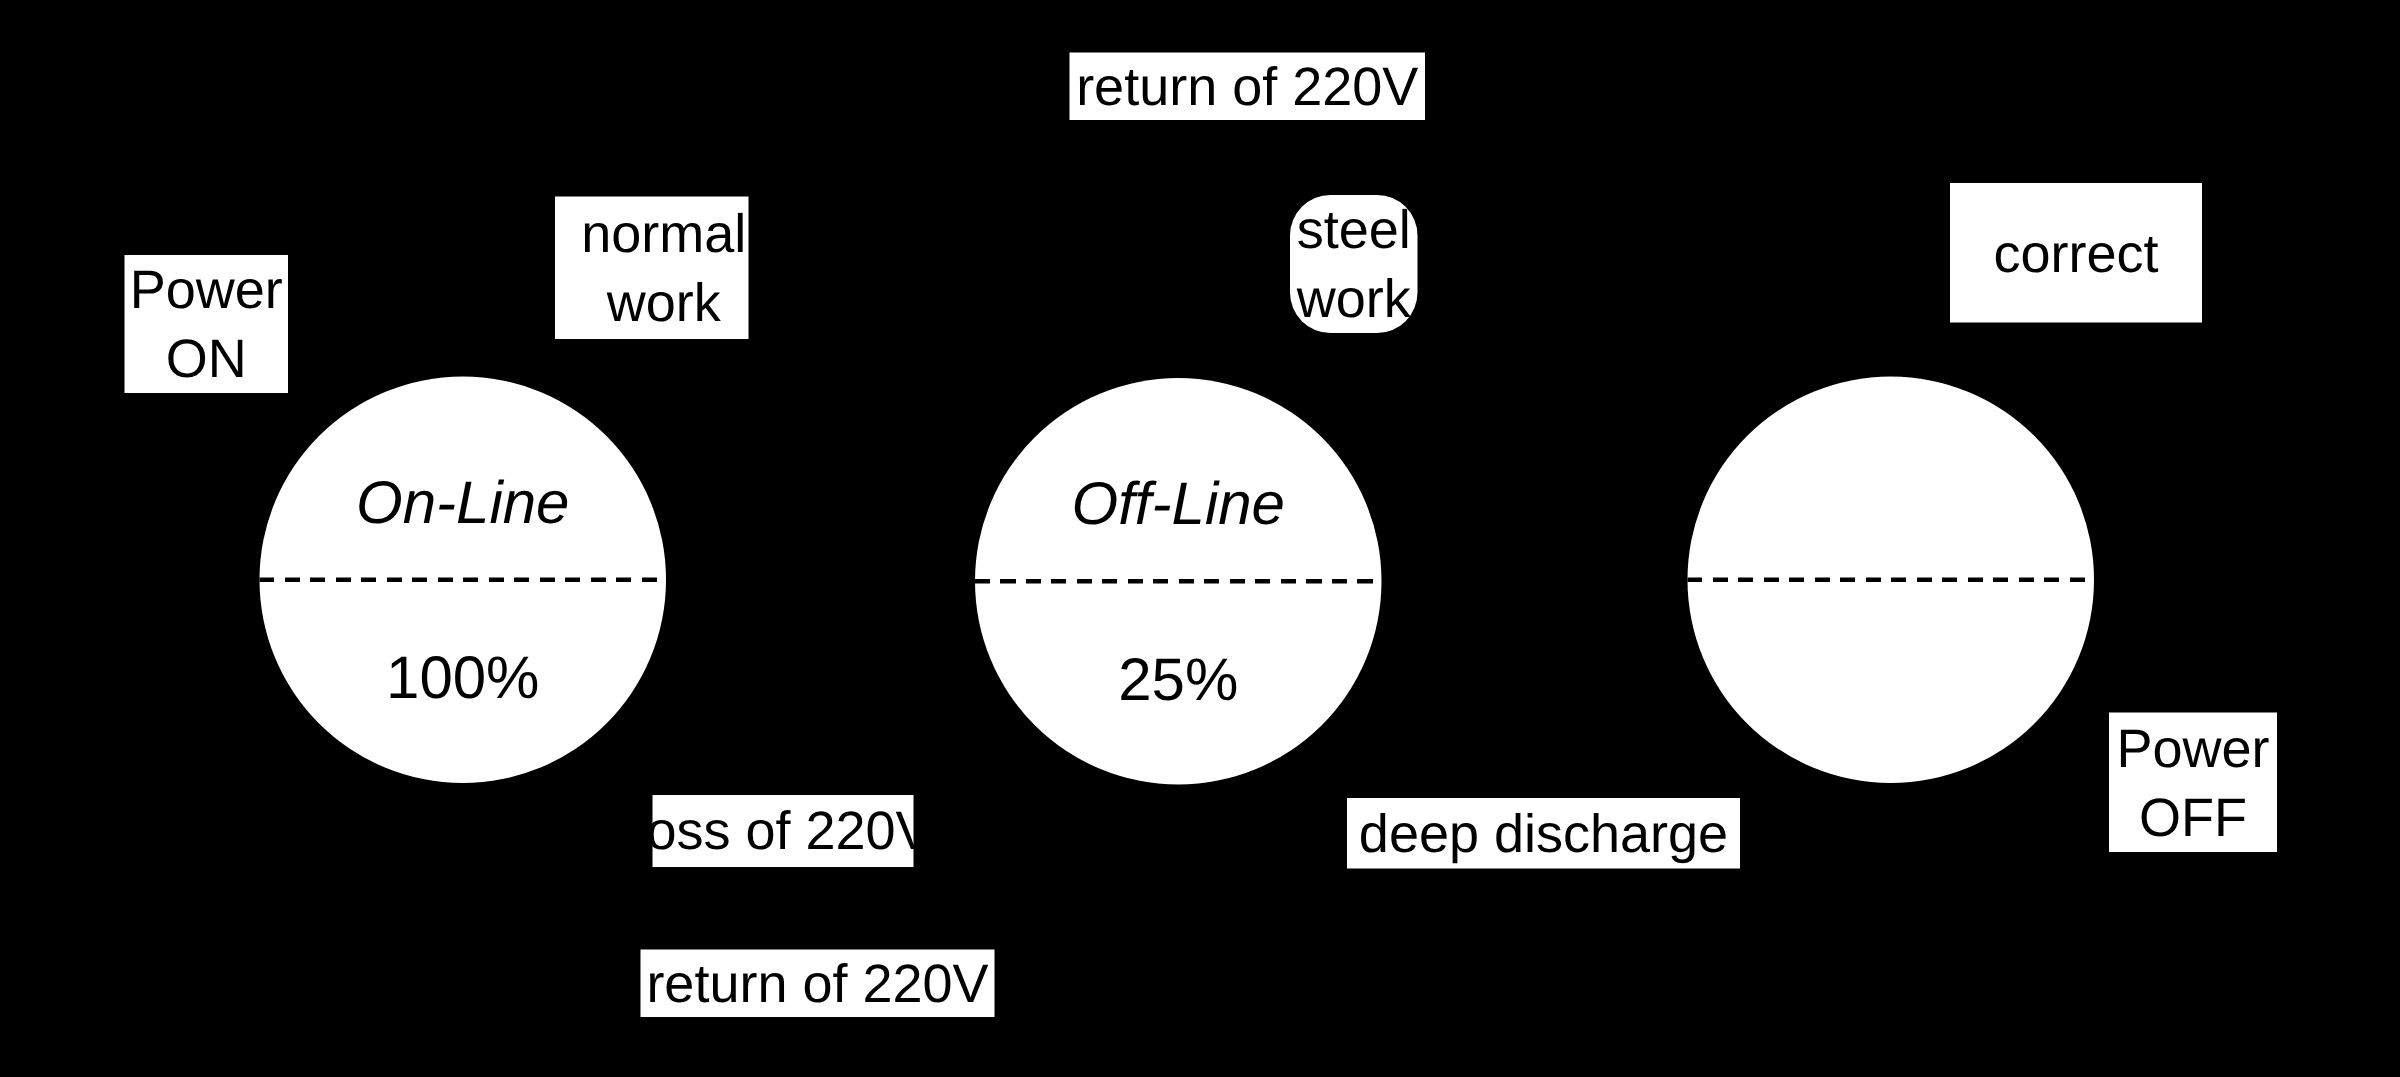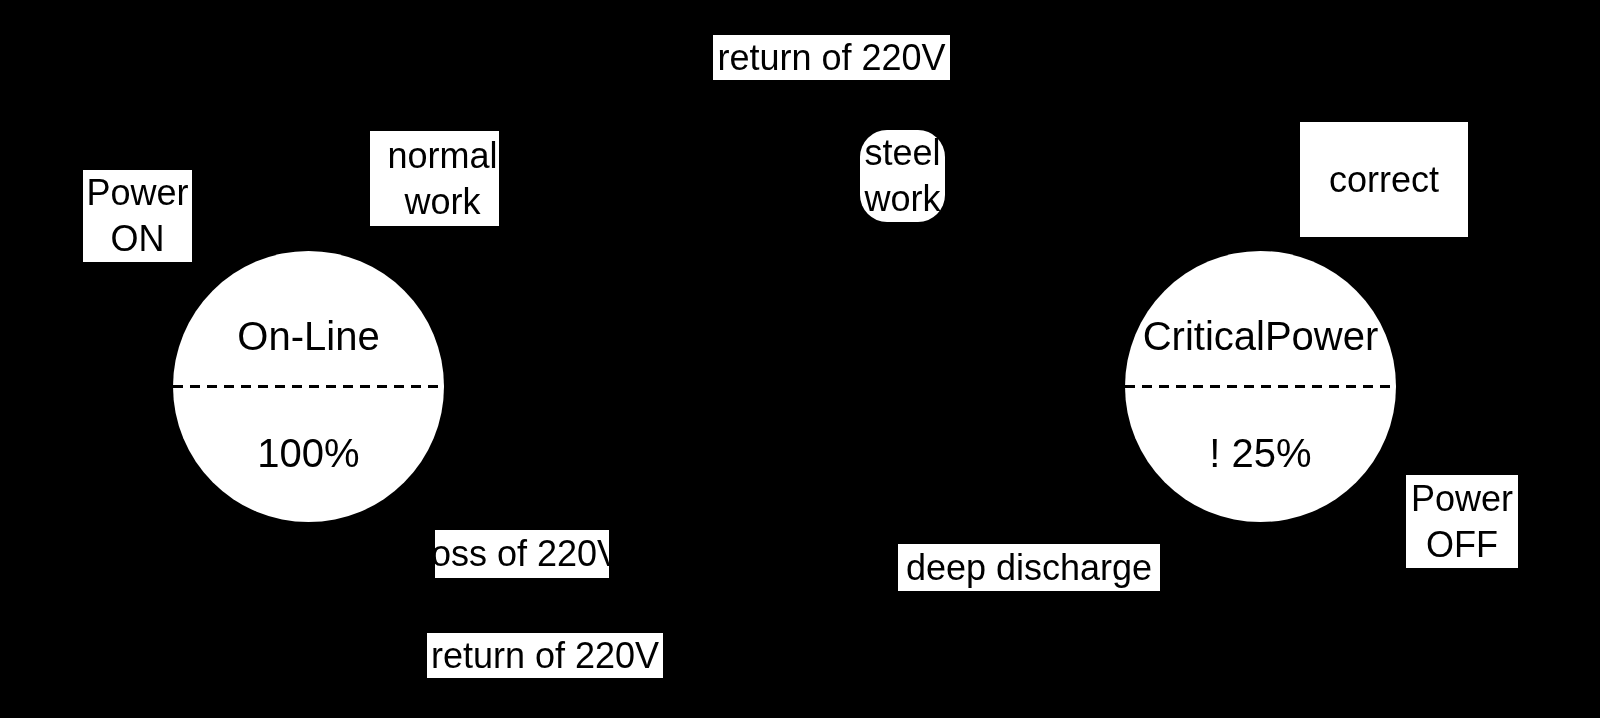--- a/index.html
+++ b/index.html
@@ -20,21 +20,21 @@
   
   .state{
     position:absolute;
     width:271px;height:271px;
     border-radius:50%;
     background:var(--node-fill);
   }
   .state-name{
     position:absolute;left:50%;top:85px;
     transform:translate(-50%,-50%);
-    font-size:40px;white-space:nowrap;
+    font-size:40px;white-space:nowrap;font-style:italic;
   }
   .state-divider{
     position:absolute;left:0;top:134px;
     width:100%;height:3px;
     background:repeating-linear-gradient(to right,
       var(--ink) 0px,var(--ink) 10px,
       transparent 10px,transparent 17px);
   }
   .state-value{
     position:absolute;left:50%;top:185px;
@@ -57,25 +57,28 @@
 <body>
 
 <div class="canvas">
 
   <div class="state" style="left:173px;top:251px;">
     <div class="state-name">On-Line</div>
     <div class="state-divider"></div>
     <div class="state-value">100%</div>
   </div>
 
+  <div class="state" style="left:650px;top:252px;">
+    <div class="state-name">Off-Line</div>
+    <div class="state-divider"></div>
+    <div class="state-value">25%</div>
+  </div>
 
   <div class="state" style="left:1125px;top:251px;">
-    <div class="state-name">CriticalPower</div>
     <div class="state-divider"></div>
-    <div class="state-value">! 25%</div>
   </div>
 
   <div class="edge-label single" style="left:713px;top:35px;width:237px;height:45px;">
     <span>return of 220V</span>
   </div>
 
   <div class="edge-label" style="left:83px;top:170px;width:109px;height:92px;">
     <span>Power</span>
     <span>ON</span>
   </div>
@@ -83,29 +86,29 @@
   <div class="edge-label" style="left:370px;top:131px;width:113px;height:95px;padding-left:16px;">
     <span>normal</span>
     <span>work</span>
   </div>
 
   <div class="edge-label" style="left:860px;top:130px;width:85px;height:92px;border-radius:27px;">
     <span>steel</span>
     <span>work</span>
   </div>
 
-  <div class="edge-label" style="left:1300px;top:122px;width:168px;height:115px;">
+  <div class="edge-label" style="left:1300px;top:122px;width:168px;height:93px;">
     <span>correct</span>
   </div>
 
   <div class="edge-label single" style="left:435px;top:530px;width:174px;height:48px;">
     <span>loss of 220V</span>
   </div>
 
-  <div class="edge-label single" style="left:898px;top:532px;width:262px;height:47px;margin-top:12px;">
+  <div class="edge-label single" style="left:898px;top:532px;width:262px;height:47px;">
     <span>deep discharge</span>
   </div>
 
   <div class="edge-label" style="left:1406px;top:475px;width:112px;height:93px;">
     <span>Power</span>
     <span>OFF</span>
   </div>
 
   <div class="edge-label single" style="left:427px;top:633px;width:236px;height:45px;">
     <span>return of 220V</span>

